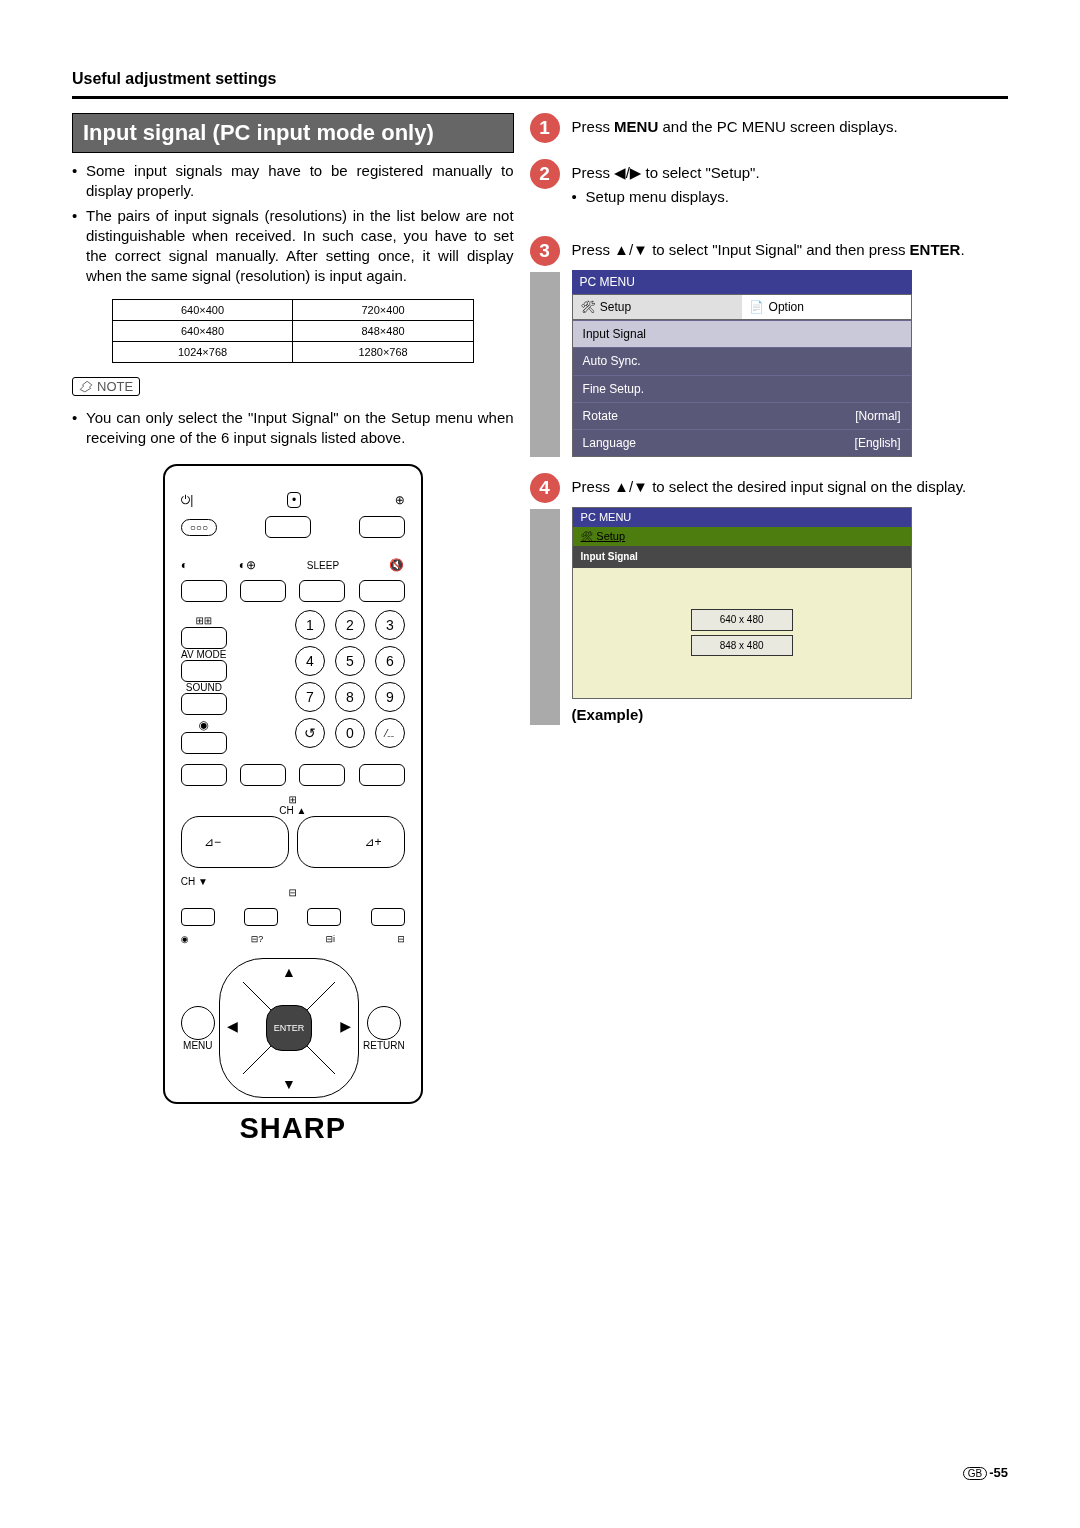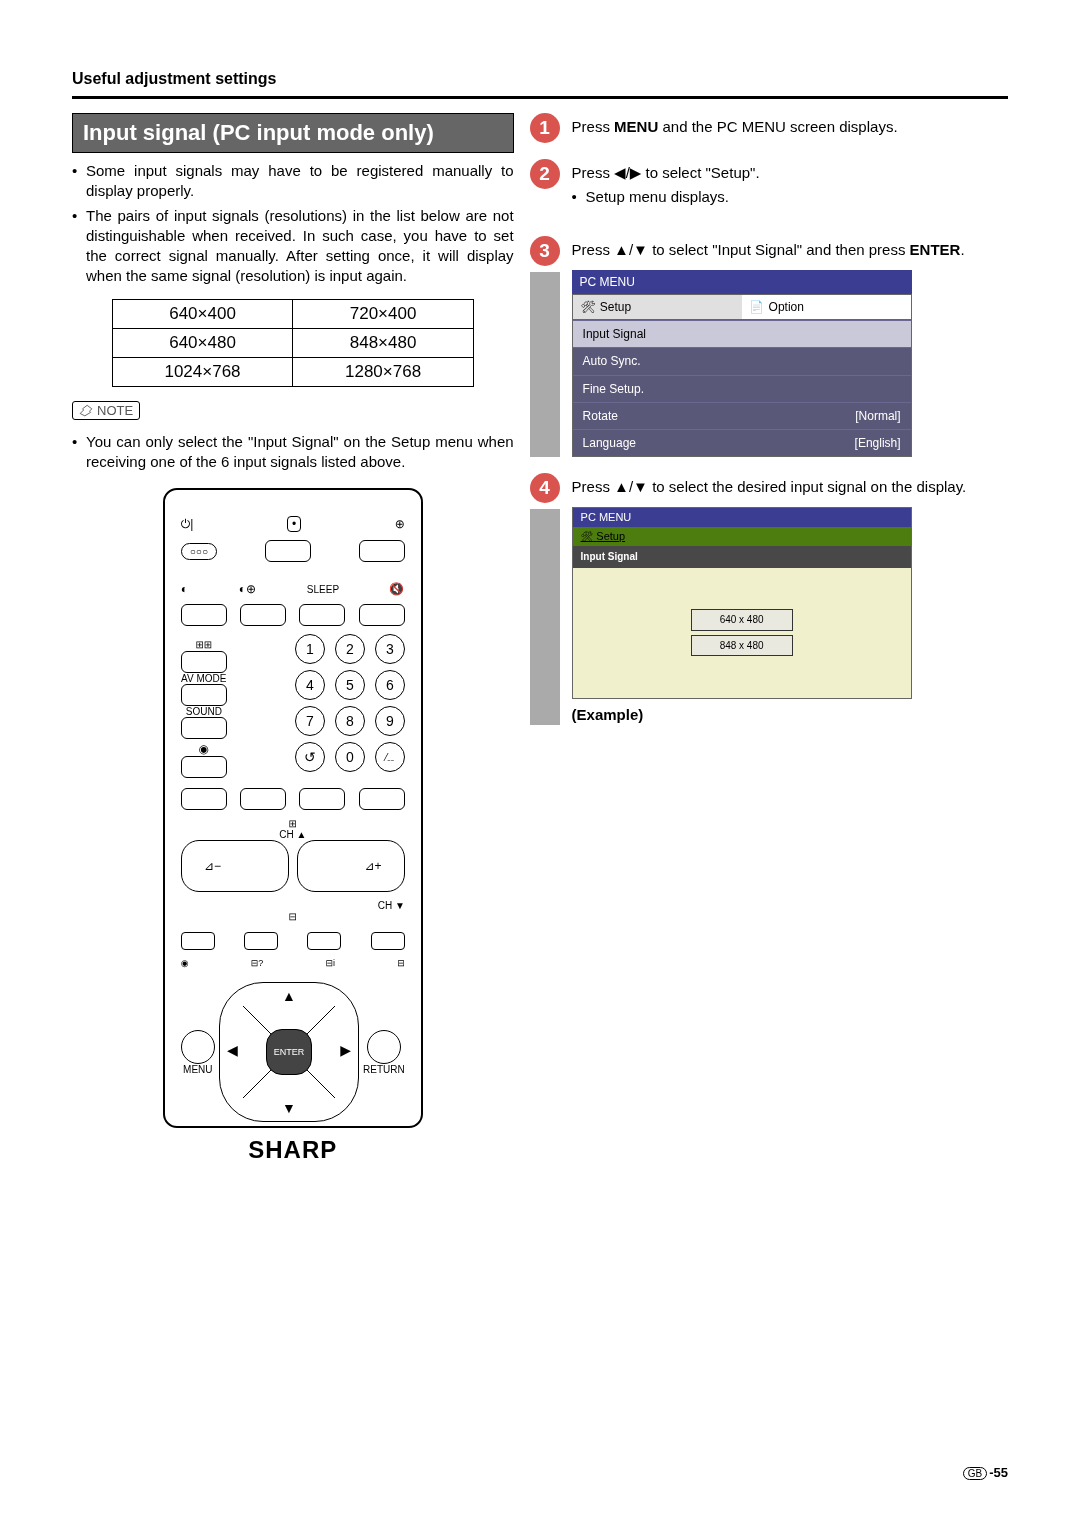--- a/index.html
+++ b/index.html
@@ -63,21 +63,21 @@
 }
 .res-table {
   width: 82%;
   margin: 0 auto 14px auto;
   border-collapse: collapse;
 }
 .res-table td {
   border: 1px solid #000;
   text-align: center;
   padding: 4px 0;
-  font-size: 17px;
+  font-size: 11px;
 }
 .note-label {
   display: inline-flex;
   align-items: center;
   border: 1px solid #000;
   border-radius: 3px;
   padding: 1px 6px;
   font-size: 13px;
   color: #555;
   margin-bottom: 4px;
@@ -202,21 +202,21 @@
 }
 .example-label { text-align:left; font-weight:bold; margin-top:6px; }
 .pagefoot {
   position:absolute; bottom:48px; right:72px;
   font-size:13px;
 }
 .pagefoot .circ {
   display:inline-block; border:1px solid #000; border-radius:10px;
   font-size:10px; padding:0 4px; margin-right:2px;
 }
-.brand { font-weight:900; font-size:24px; letter-spacing:1px; }
+.brand { font-weight:900; font-size:29px; letter-spacing:1px; }
 .little-icon { font-size:12px; }
 .cross-diag {
   position:absolute; width:100%; height:100%; top:0; left:0; pointer-events:none;
 }
 </style>
 </head>
 <body>
 
 <div class="page">
   <div class="section-title">Useful adjustment settings</div>
@@ -330,21 +330,21 @@
           <div class="row" style="justify-content:center;gap:8px;">
             <div class="oval-wide">
                 <span>⊿−</span>
                 <span></span>
               </div>
             <div class="oval-wide">
                 <span></span>
                 <span>⊿+</span>
               </div>
           </div>
-          <div class="tiny-label" style="text-align:right;">CH ▼</div>
+          <div class="tiny-label" style="text-align:left;">CH ▼</div>
           <div style="text-align:center;font-size:10px;">⊟</div>
 
           <div class="row" style="margin-top:10px;">
             <div class="key-rect key-small"></div>
             <div class="key-rect key-small"></div>
             <div class="key-rect key-small"></div>
             <div class="key-rect key-small"></div>
           </div>
           <div class="row" style="font-size:9px;">
             <span>◉</span>

